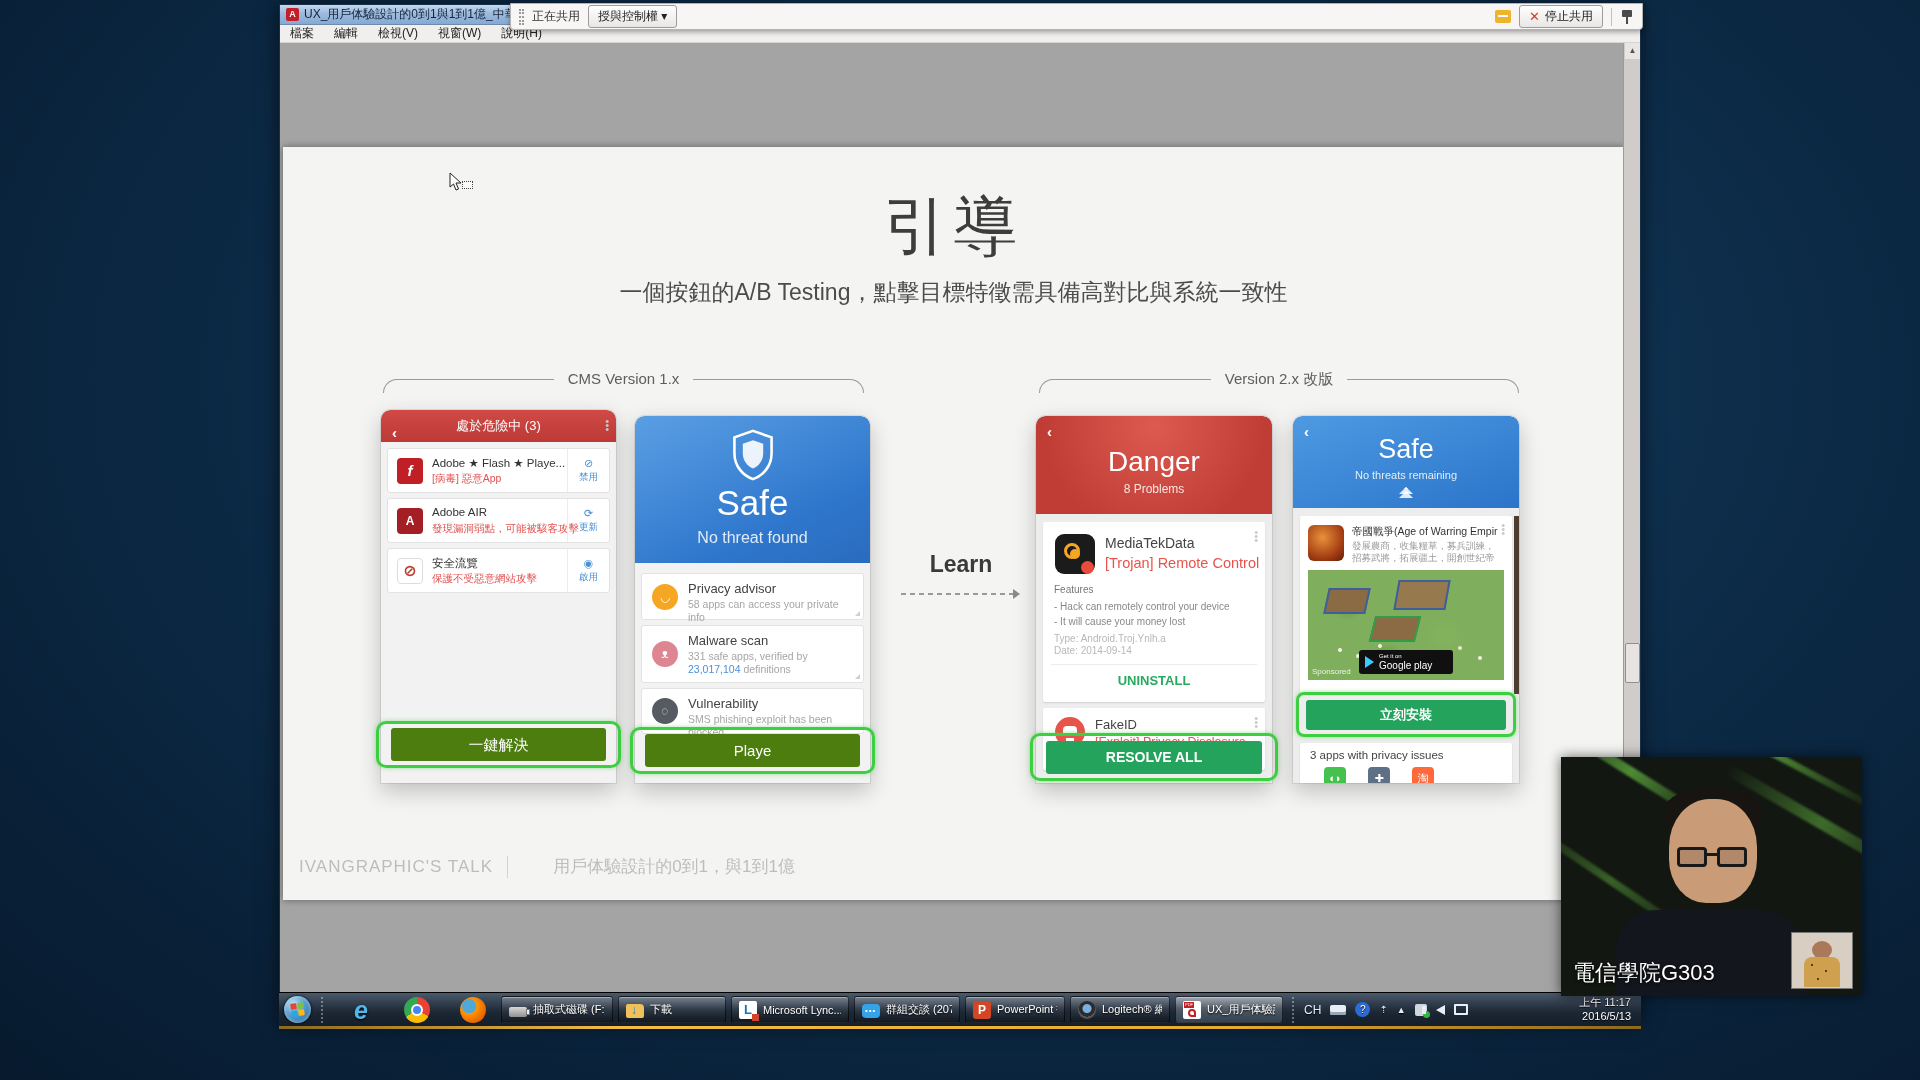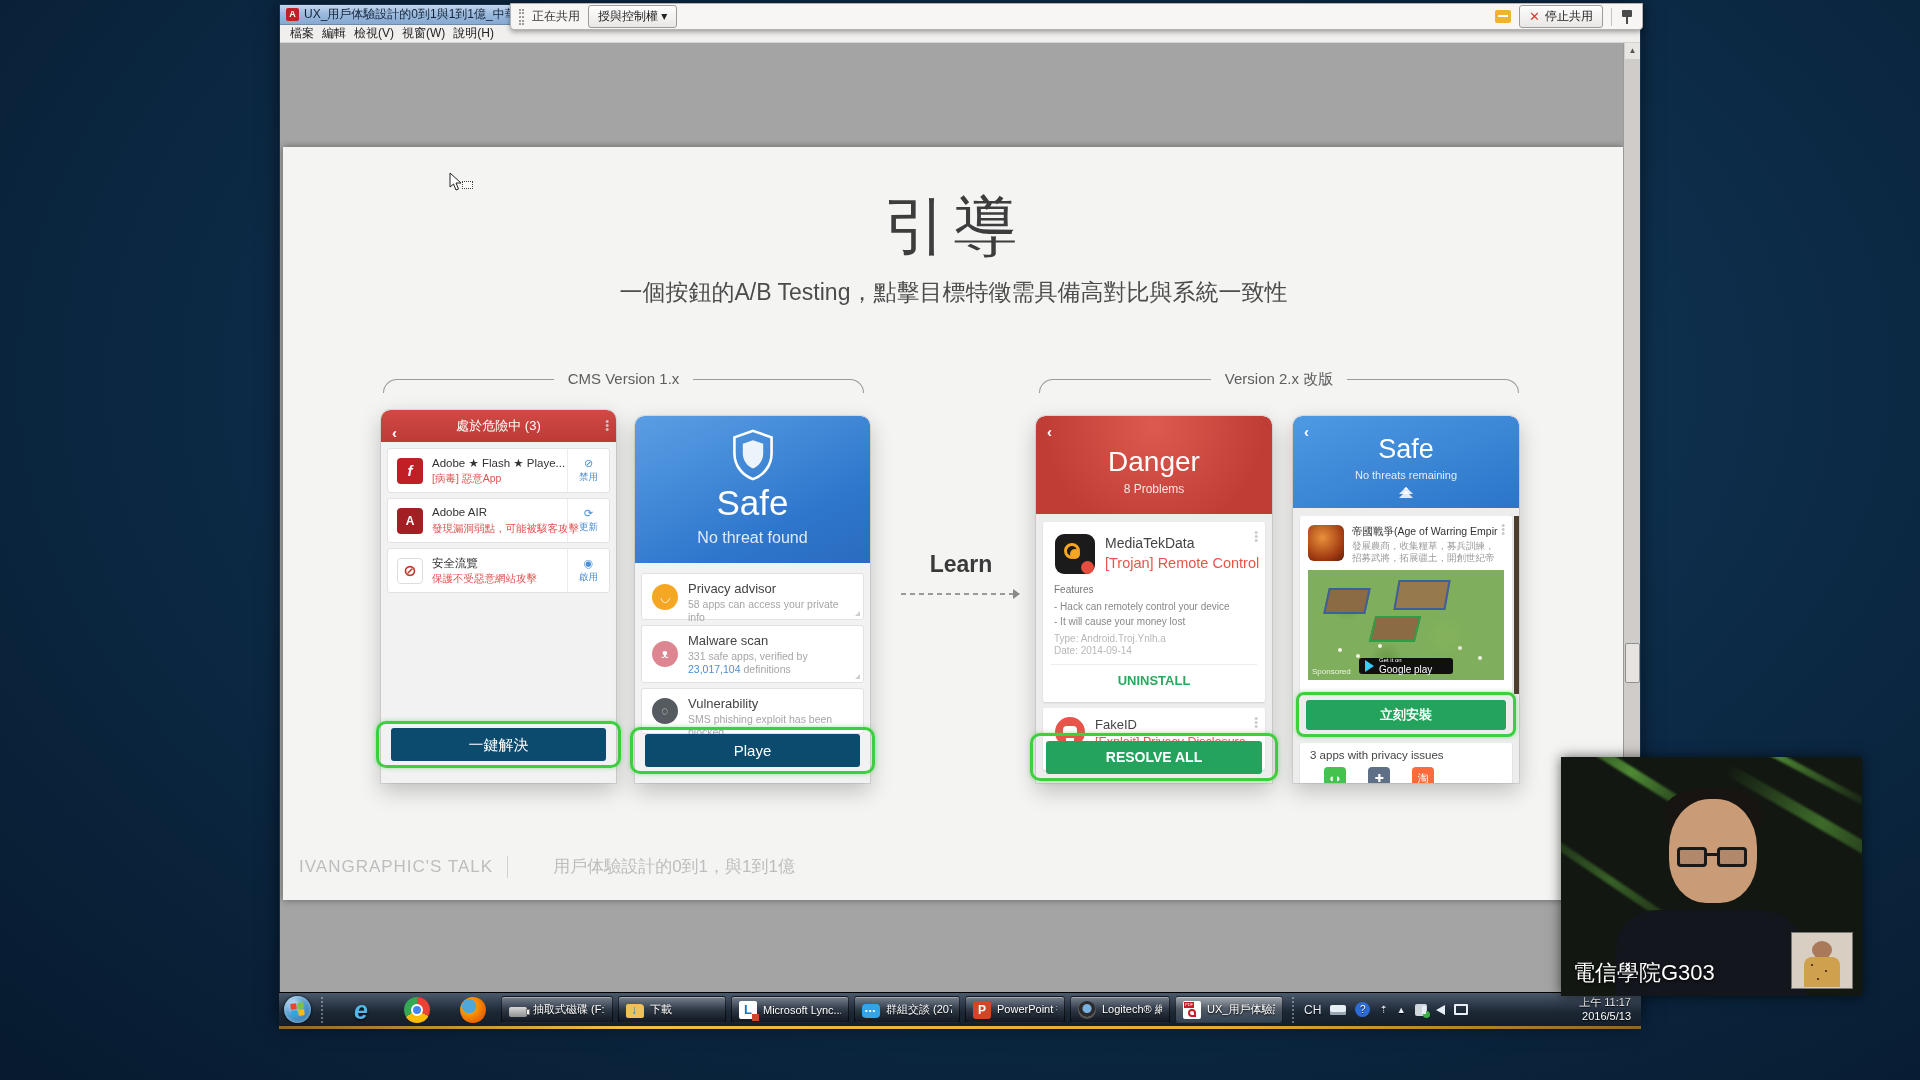--- a/index.html
+++ b/index.html
@@ -10,21 +10,21 @@
 
   
   #app-window{left:279px;top:4px;width:1362px;height:1022px;border:1px solid #16304a;
     box-shadow:0 0 18px rgba(0,0,0,.55);}
   #titlebar{left:0;top:0;right:0;height:20px;display:flex;align-items:center;gap:5px;padding:0 6px;
     background:linear-gradient(#c5d8ee,#9cbadd 45%,#86a9d2);border-bottom:1px solid #6d8cad;}
   .pdf-ico{width:13px;height:13px;background:#c22026;border-radius:2px;color:#fff;font-size:9px;
     line-height:13px;text-align:center;font-weight:bold;flex:0 0 auto;}
   #window-title{font-size:12px;color:#15243a;white-space:nowrap;overflow:hidden;}
   #menubar{left:0;top:20px;right:0;height:18px;background:#f1efee;border-bottom:1px solid #d6d3d1;
-    display:flex;align-items:center;gap:8px;padding:0 10px;font-size:12px;color:#222;}
+    display:flex;align-items:center;gap:20px;padding:0 10px;font-size:12px;color:#222;}
   #docarea{left:0;top:38px;right:0;bottom:0;background:#a4a4a4;overflow:hidden;}
 
   
   #scrollbar{right:0;top:0;bottom:0;width:17px;background:#cfccc9;border-left:1px solid #9a9a9a;}
   .scroll-arrow{left:1px;width:15px;height:16px;background:#e8e6e3;color:#555;font-size:8px;
     text-align:center;line-height:16px;}
   #scroll-thumb{left:1px;top:600px;width:15px;height:40px;background:#e6e3e0;border:1px solid #8f8f8f;border-radius:2px;}
 
   
   #sharing-bar{left:510px;top:3px;width:1133px;height:27px;background:#f7f6f5;
@@ -50,21 +50,21 @@
   .deco-line{flex:1;height:14px;border-top:1px solid #9a9a9a;}
   .deco-left{border-left:1px solid #9a9a9a;border-top-left-radius:14px;}
   .deco-right{border-right:1px solid #9a9a9a;border-top-right-radius:14px;}
   .group-label{padding:0 14px;font-size:15px;color:#5e5e5e;margin-top:-9px;}
 
   
   .phone{background:#f2f2f2;border-radius:9px 9px 0 0;box-shadow:0 8px 22px rgba(0,0,0,.22),0 0 0 1px rgba(0,0,0,.08);overflow:visible;}
   .phone-clip{position:absolute;inset:0;border-radius:9px 9px 0 0;overflow:hidden;}
   .back-chev{position:absolute;left:11px;top:7px;color:#fff;font-size:15px;font-weight:bold;}
   .dots-v{position:absolute;right:7px;color:#c9c9c9;font-size:11px;letter-spacing:0;line-height:4px;}
-  .blue-btn{position:absolute;left:10px;right:10px;height:33px;background:#0c4a6e;border-radius:3px;
+  .blue-btn{position:absolute;left:10px;right:10px;height:33px;background:#4d7c0f;border-radius:3px;
     color:#fff;font-size:15px;text-align:center;line-height:33px;}
   .green-btn{position:absolute;left:10px;right:10px;height:33px;background:#23a35c;border-radius:3px;
     color:#fff;font-size:14px;font-weight:bold;text-align:center;line-height:33px;}
   .hl-green{position:absolute;border:3px solid #3ecf40;border-radius:10px;box-shadow:0 0 4px rgba(62,207,64,.5);}
 
   
   .p1-header{position:absolute;left:0;top:0;right:0;height:32px;background:linear-gradient(#d14a45,#bc3a36);
     border-radius:9px 9px 0 0;color:#fff;text-align:center;font-size:13px;line-height:32px;}
   .p1-card{position:absolute;left:6px;right:6px;height:45px;background:#fff;border:1px solid #e2e2e2;border-radius:3px;}
   .p1-appico{position:absolute;left:9px;top:9px;width:26px;height:26px;border-radius:4px;color:#fff;
@@ -329,21 +329,21 @@
 
               <div style="position:absolute;left:8px;right:8px;top:54px;height:110px;overflow:hidden;background:
                    radial-gradient(circle 18px at 20% 30%,#6d9a4b,transparent),
                    radial-gradient(circle 24px at 70% 60%,#85b35c,transparent),
                    radial-gradient(circle 16px at 40% 80%,#6d9a4b,transparent),#7fae5c;">
                 <div style="position:absolute;left:18px;top:18px;width:42px;height:26px;background:#8a6b43;border:2px solid #3d5f9e;transform:skewX(-12deg);"></div>
                 <div style="position:absolute;left:88px;top:10px;width:52px;height:30px;background:#97794e;border:2px solid #3d5f9e;transform:skewX(-10deg);"></div>
                 <div style="position:absolute;left:64px;top:46px;width:46px;height:26px;background:#8a6b43;border:2px solid #2f9e46;transform:skewX(-14deg);"></div>
                 <div style="position:absolute;left:30px;top:78px;width:4px;height:4px;border-radius:50%;background:#f2f2e5;box-shadow:18px 6px 0 #f2f2e5,40px -4px 0 #f2f2e5,96px 10px 0 #f2f2e5,120px -2px 0 #e8e8d8,140px 8px 0 #f2f2e5;"></div>
                 <div style="position:absolute;left:4px;bottom:4px;font-size:8px;color:rgba(255,255,255,.85);">Sponsored</div>
-                <div style="position:absolute;left:50%;bottom:6px;transform:translateX(-50%);width:94px;height:16px;background:#101010;border-radius:3px;display:flex;align-items:center;padding:0 6px;gap:5px;">
+                <div style="position:absolute;left:50%;bottom:6px;transform:translateX(-50%);width:94px;height:24px;background:#101010;border-radius:3px;display:flex;align-items:center;padding:0 6px;gap:5px;">
                   <div style="width:0;height:0;border-left:9px solid #3bccff;border-top:6px solid transparent;border-bottom:6px solid transparent;"></div>
                   <div style="color:#fff;">
                     <div style="font-size:6px;line-height:7px;">Get it on</div>
                     <div style="font-size:10px;line-height:11px;">Google play</div>
                   </div>
                 </div>
               </div>
             </div>
             <div style="position:absolute;right:0;top:100px;width:5px;height:178px;background:#4d3d2e;"></div>
             <div class="green-btn" style="left:13px;right:13px;top:284px;height:30px;line-height:30px;font-size:13px;">立刻安裝</div>

